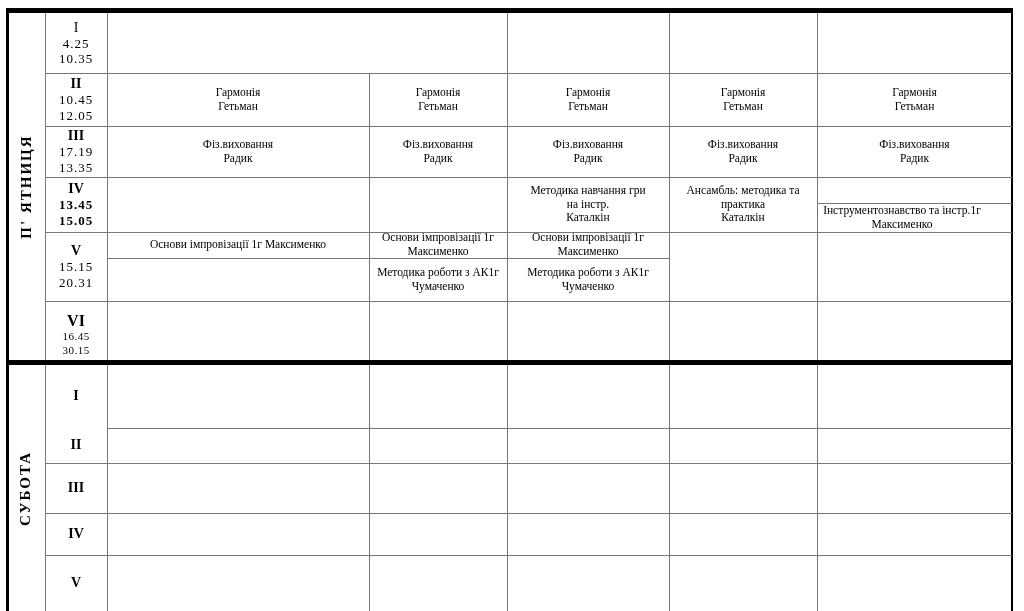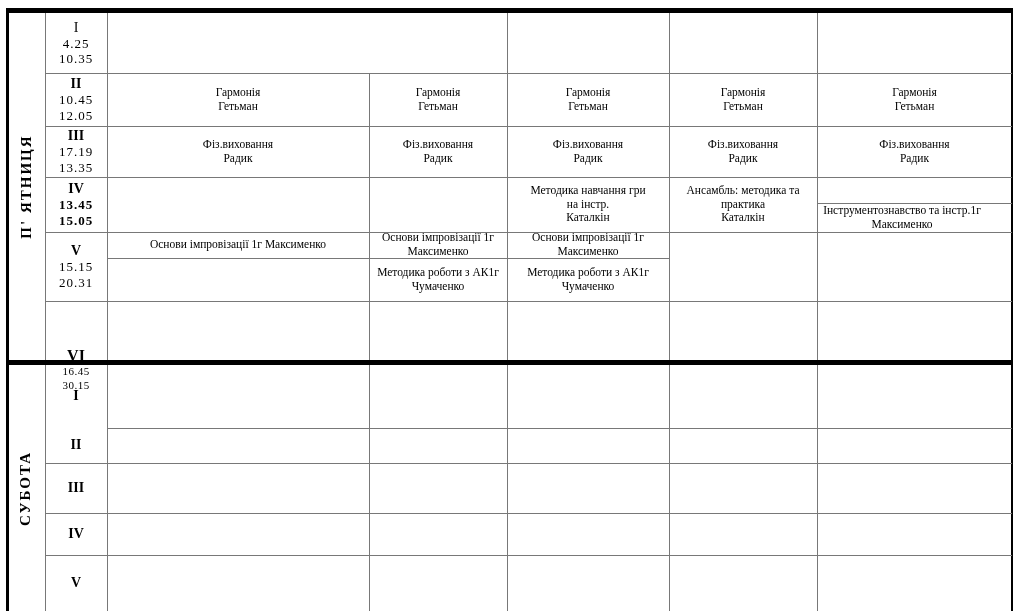--- a/index.html
+++ b/index.html
@@ -86,21 +86,21 @@
   <div class="pcell allbold" style="top:177px;height:55px;">
     <span class="pnum">IV</span>
     <span class="ptime">13.45</span>
     <span class="ptime">15.05</span>
   </div>
   <div class="pcell bold" style="top:232px;height:69px;">
     <span class="pnum">V</span>
     <span class="ptime">15.15</span>
     <span class="ptime">20.31</span>
   </div>
-  <div class="pcell bold last" style="top:301px;height:67px;margin-top:35px;">
+  <div class="pcell bold last" style="top:301px;height:67px;">
     <span class="pnum">VI</span>
     <span class="ptime">16.45</span>
     <span class="ptime">30.15</span>
   </div>
 
   <div class="pcell bold" style="top:365px;height:63px;">
     <span class="pnum">I</span>
   </div>
   <div class="pcell bold" style="top:428px;height:35px;">
     <span class="pnum">II</span>

